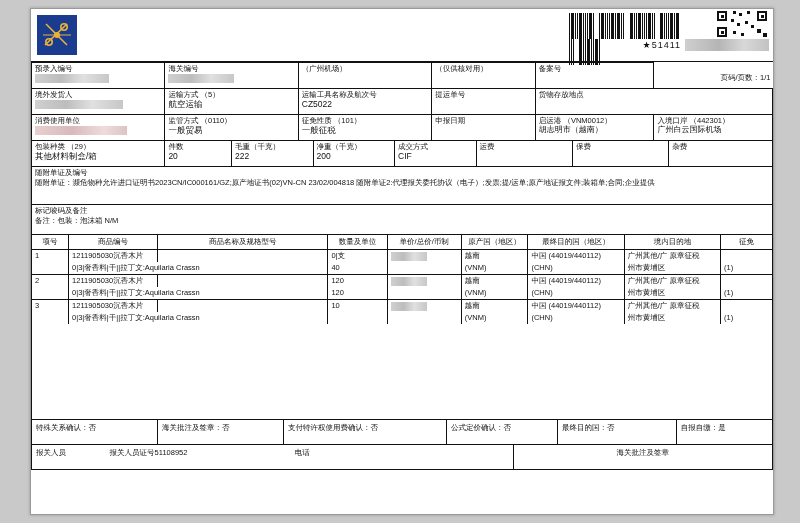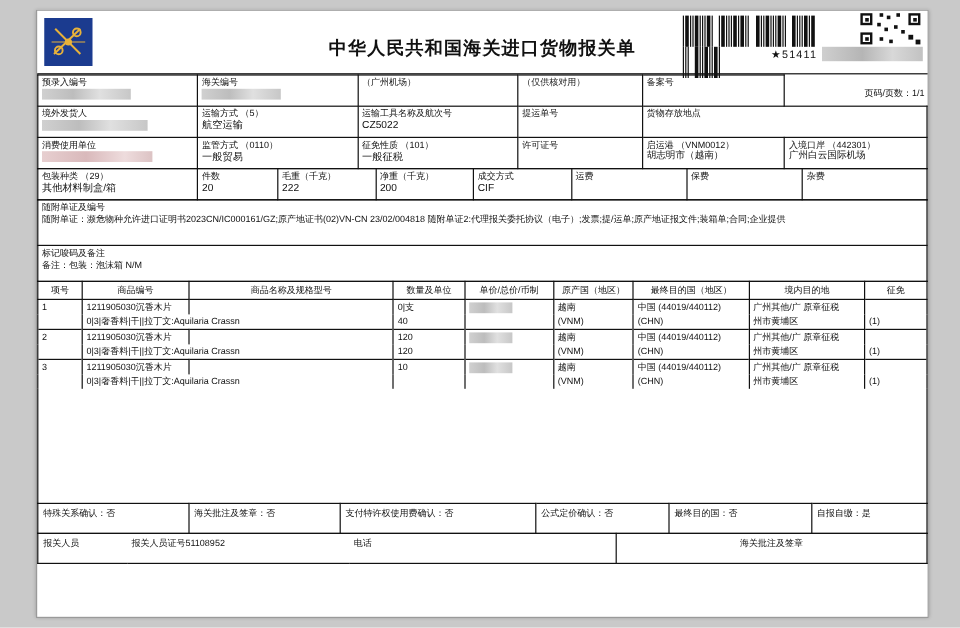--- a/index.html
+++ b/index.html
@@ -112,21 +112,20 @@
           <path d="M8 30 L30 9"></path>
           <path d="M30 30 L9 9"></path>
           <circle cx="12" cy="27" r="3.2"></circle>
           <circle cx="27" cy="12" r="3.2"></circle>
           <path d="M6 20 L34 20" stroke-width="1"></path>
         </g>
         <circle cx="20" cy="20" r="3" fill="#e8b23a"></circle>
       </svg>
     </div>
 
-    <div class="doc-title">中华人民共和国海关进口货物报关单</div>
 
     <div class="barcode">
       <i></i><i class="w"></i><i></i><i></i><i class="w"></i><i></i><i></i><i></i><i class="w"></i><i></i>
       <i></i><i class="w"></i><i></i><i></i><i></i><i class="w"></i><i></i><i class="w"></i><i></i><i></i>
       <i class="w"></i><i></i><i></i><i class="w"></i><i></i><i></i><i></i><i class="w"></i><i></i><i></i>
       <i class="w"></i><i></i><i></i><i></i><i class="w"></i><i></i><i class="w"></i><i></i><i></i><i></i>
       <i class="w"></i><i></i><i></i><i class="w"></i><i></i><i></i><i class="w"></i><i></i>
     </div>
     <div class="bc-num">★51411</div>
     <div class="bc-redact"></div>
@@ -218,21 +217,21 @@
       </td>
       <td>
         <span class="lbl">监管方式 （0110）</span>
         <span class="val">一般贸易</span>
       </td>
       <td>
         <span class="lbl">征免性质 （101）</span>
         <span class="val">一般征税</span>
       </td>
       <td>
-        <span class="lbl">许可证号</span>
+        <span class="lbl">申报日期</span>
       </td>
       <td>
         <span class="lbl">启运港 （VNM0012）</span>
         <span class="val2">胡志明市（越南）</span>
       </td>
       <td>
         <span class="lbl">入境口岸 （442301）</span>
         <span class="val2">广州白云国际机场</span>
       </td>
     </tr>

